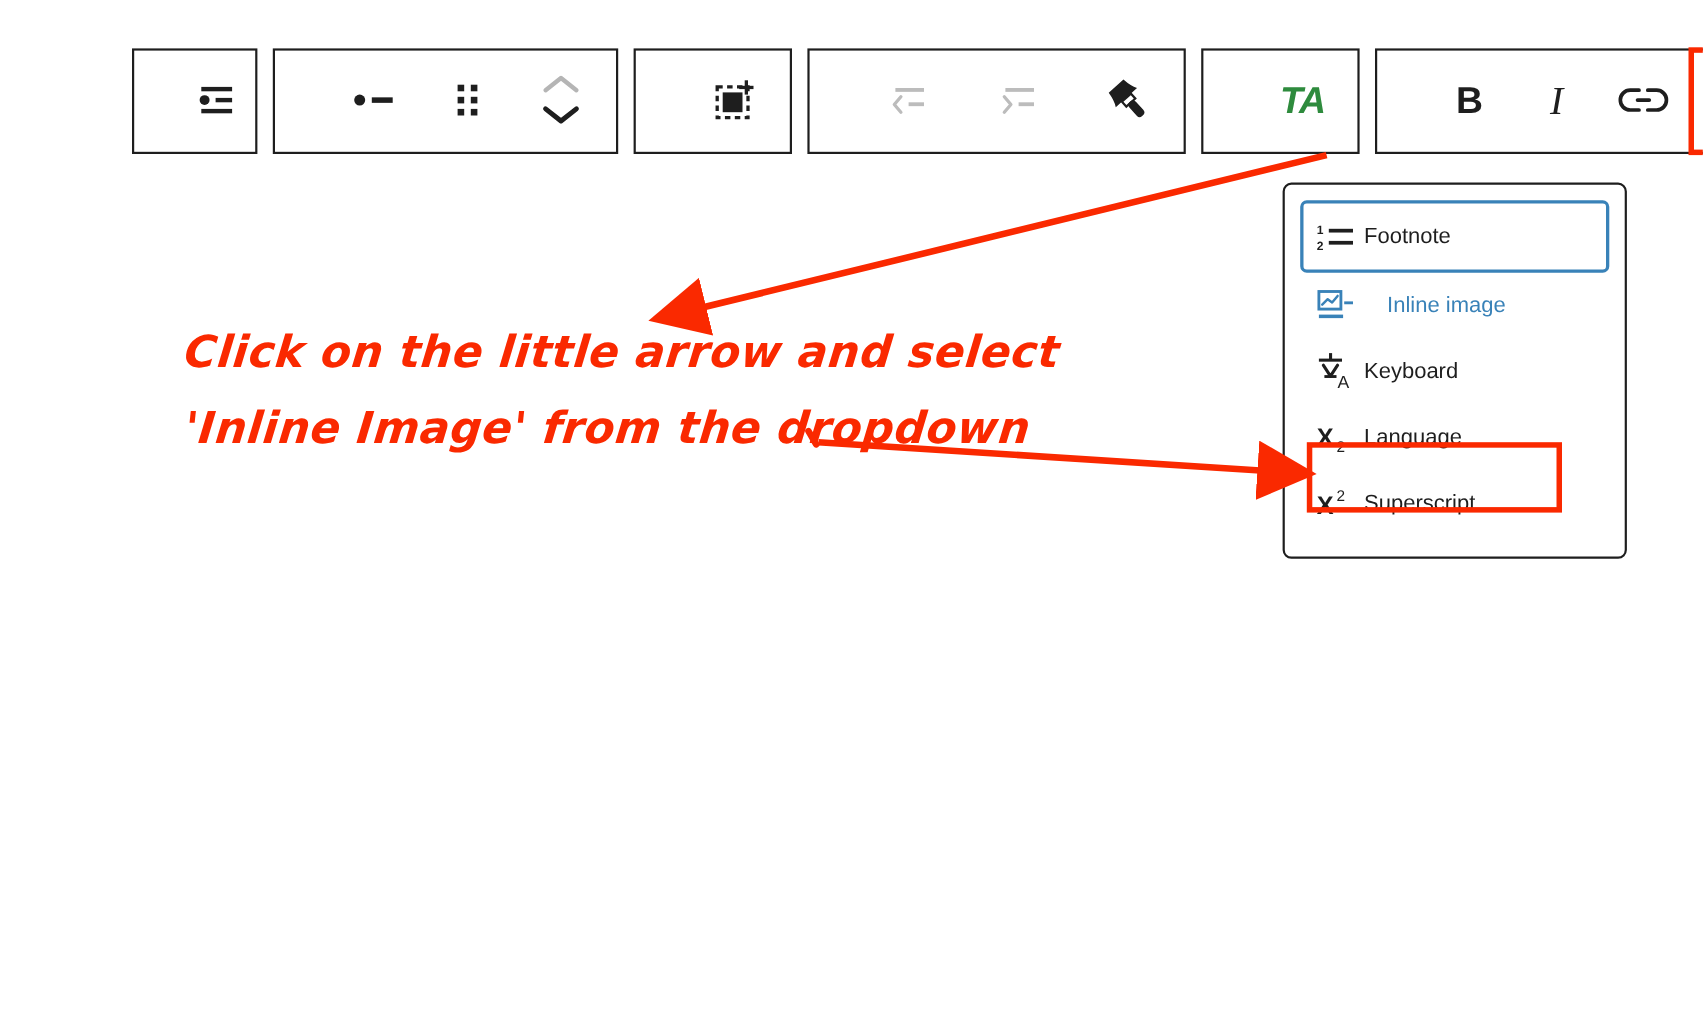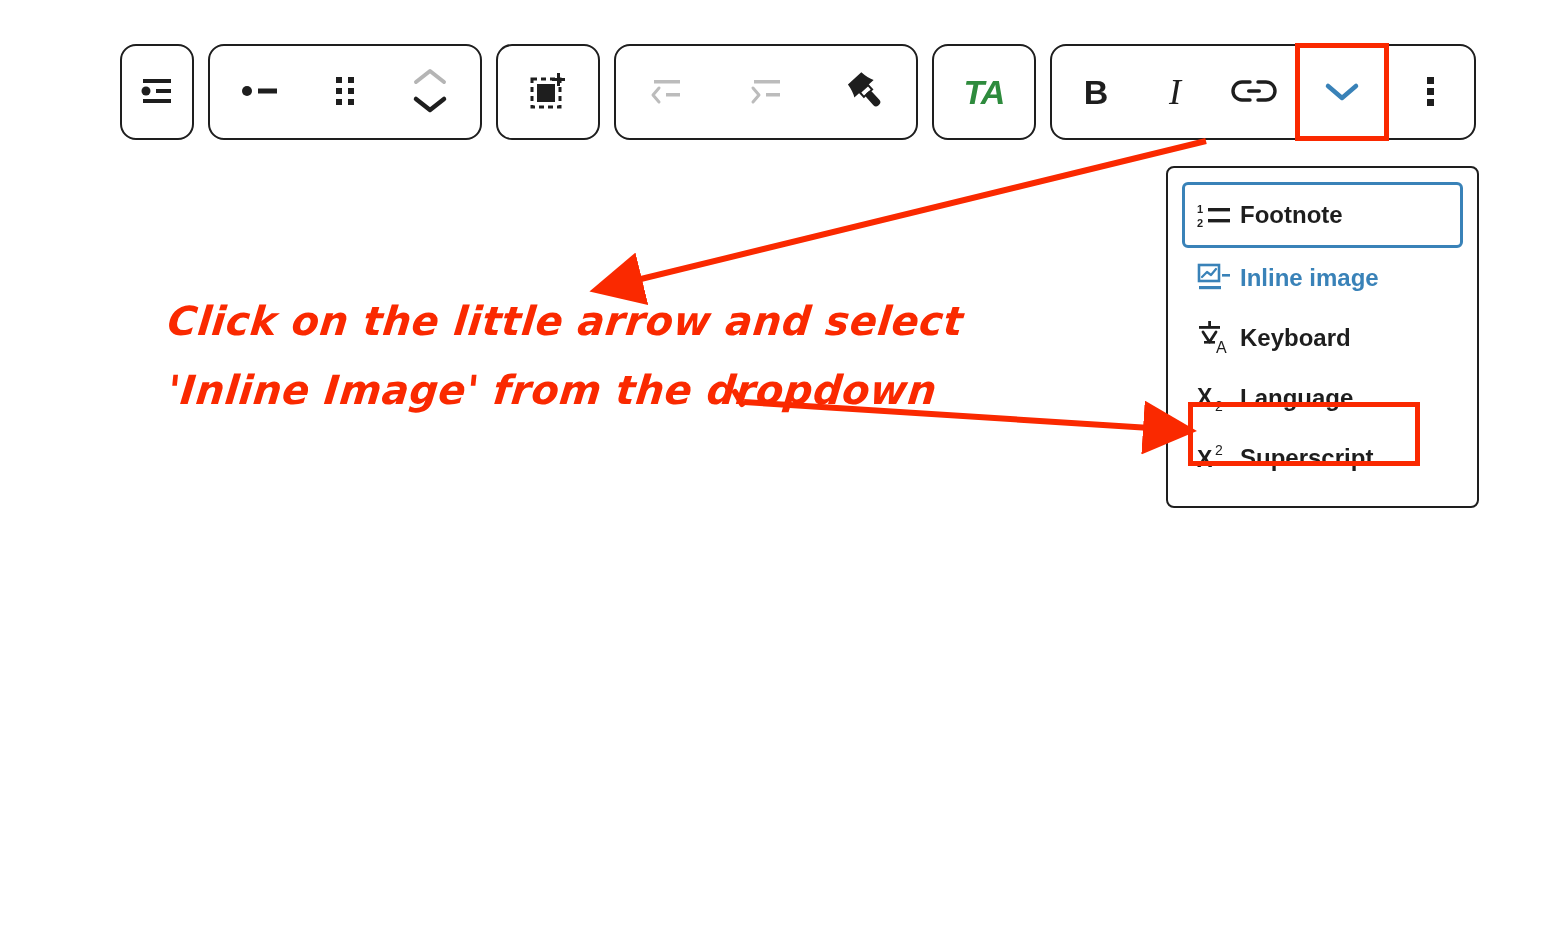--- a/index.html
+++ b/index.html
@@ -28,25 +28,26 @@
     position: absolute;
     left: 120px;
     top: 44px;
     height: 96px;
     display: flex;
     align-items: stretch;
   }
 
   .tb-group {
     border: 2px solid #1e1e1e;
-    border-radius: 16px;
+    border-radius: 0;
     background: #fff;
     display: flex;
     align-items: stretch;
     box-sizing: border-box;
+    padding-left: 40px;
   }
 
   .tb-group + .tb-group {
     margin-left: 14px;
   }
 
   .tb-btn {
     width: 70px;
     display: flex;
     align-items: center;
@@ -134,35 +135,35 @@
 
   .menu-item .mi-icon {
     width: 44px;
     min-width: 44px;
     display: flex;
     align-items: center;
     justify-content: flex-start;
   }
 
   .menu-item .mi-label {
-    font-size: 24px;
+    font-size: 20px;
     color: #1e1e1e;
     white-space: nowrap;
-    font-weight: bold;
   }
 
   .menu-item.focused {
     border: 3px solid #3982b8;
     border-radius: 6px;
     height: 66px;
     padding: 0 11px;
   }
 
   .menu-item.selected .mi-label {
     color: #3982b8;
+    margin-left: 21px;
   }
 
   .redbox-item {
     position: absolute;
     left: 1188px;
     top: 402px;
     width: 232px;
     height: 64px;
     border: 5px solid #fa2900;
     box-sizing: border-box;

